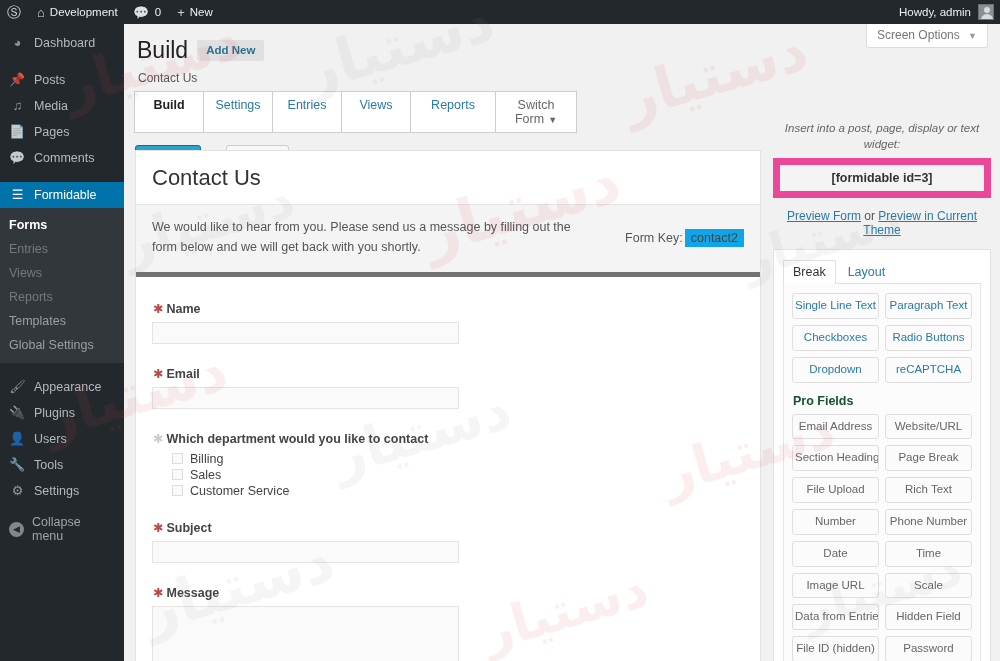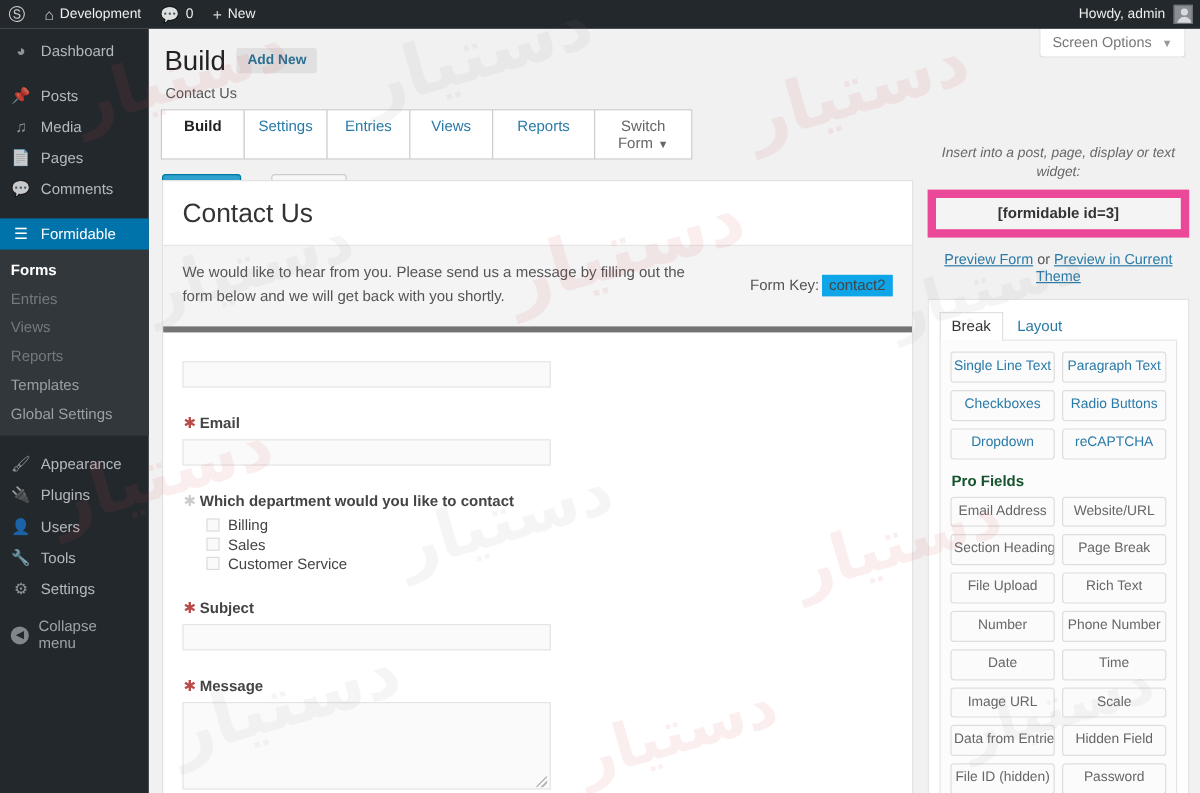--- a/index.html
+++ b/index.html
@@ -366,20 +366,21 @@
       </div>
       <div class="form-desc-box">
         <div class="form-desc">We would like to hear from you. Please send us a message by filling out the form below and we will get back with you shortly.</div>
         <div class="formkey">
           <span>Form Key:</span><span class="kv">contact2</span>
         </div>
       </div>
 
       <div class="fields-area">
         <div class="fld">
+          <span class="fld-label"><span class="req">✱</span><span>Name</span></span>
           <div class="fld-input"></div>
         </div>
 
         <div class="fld">
           <span class="fld-label"><span class="req">✱</span><span>Email</span></span>
           <div class="fld-input"></div>
         </div>
 
         <div class="fld">
           <span class="fld-label"><span class="req light">✱</span><span>Which department would you like to contact</span></span>

